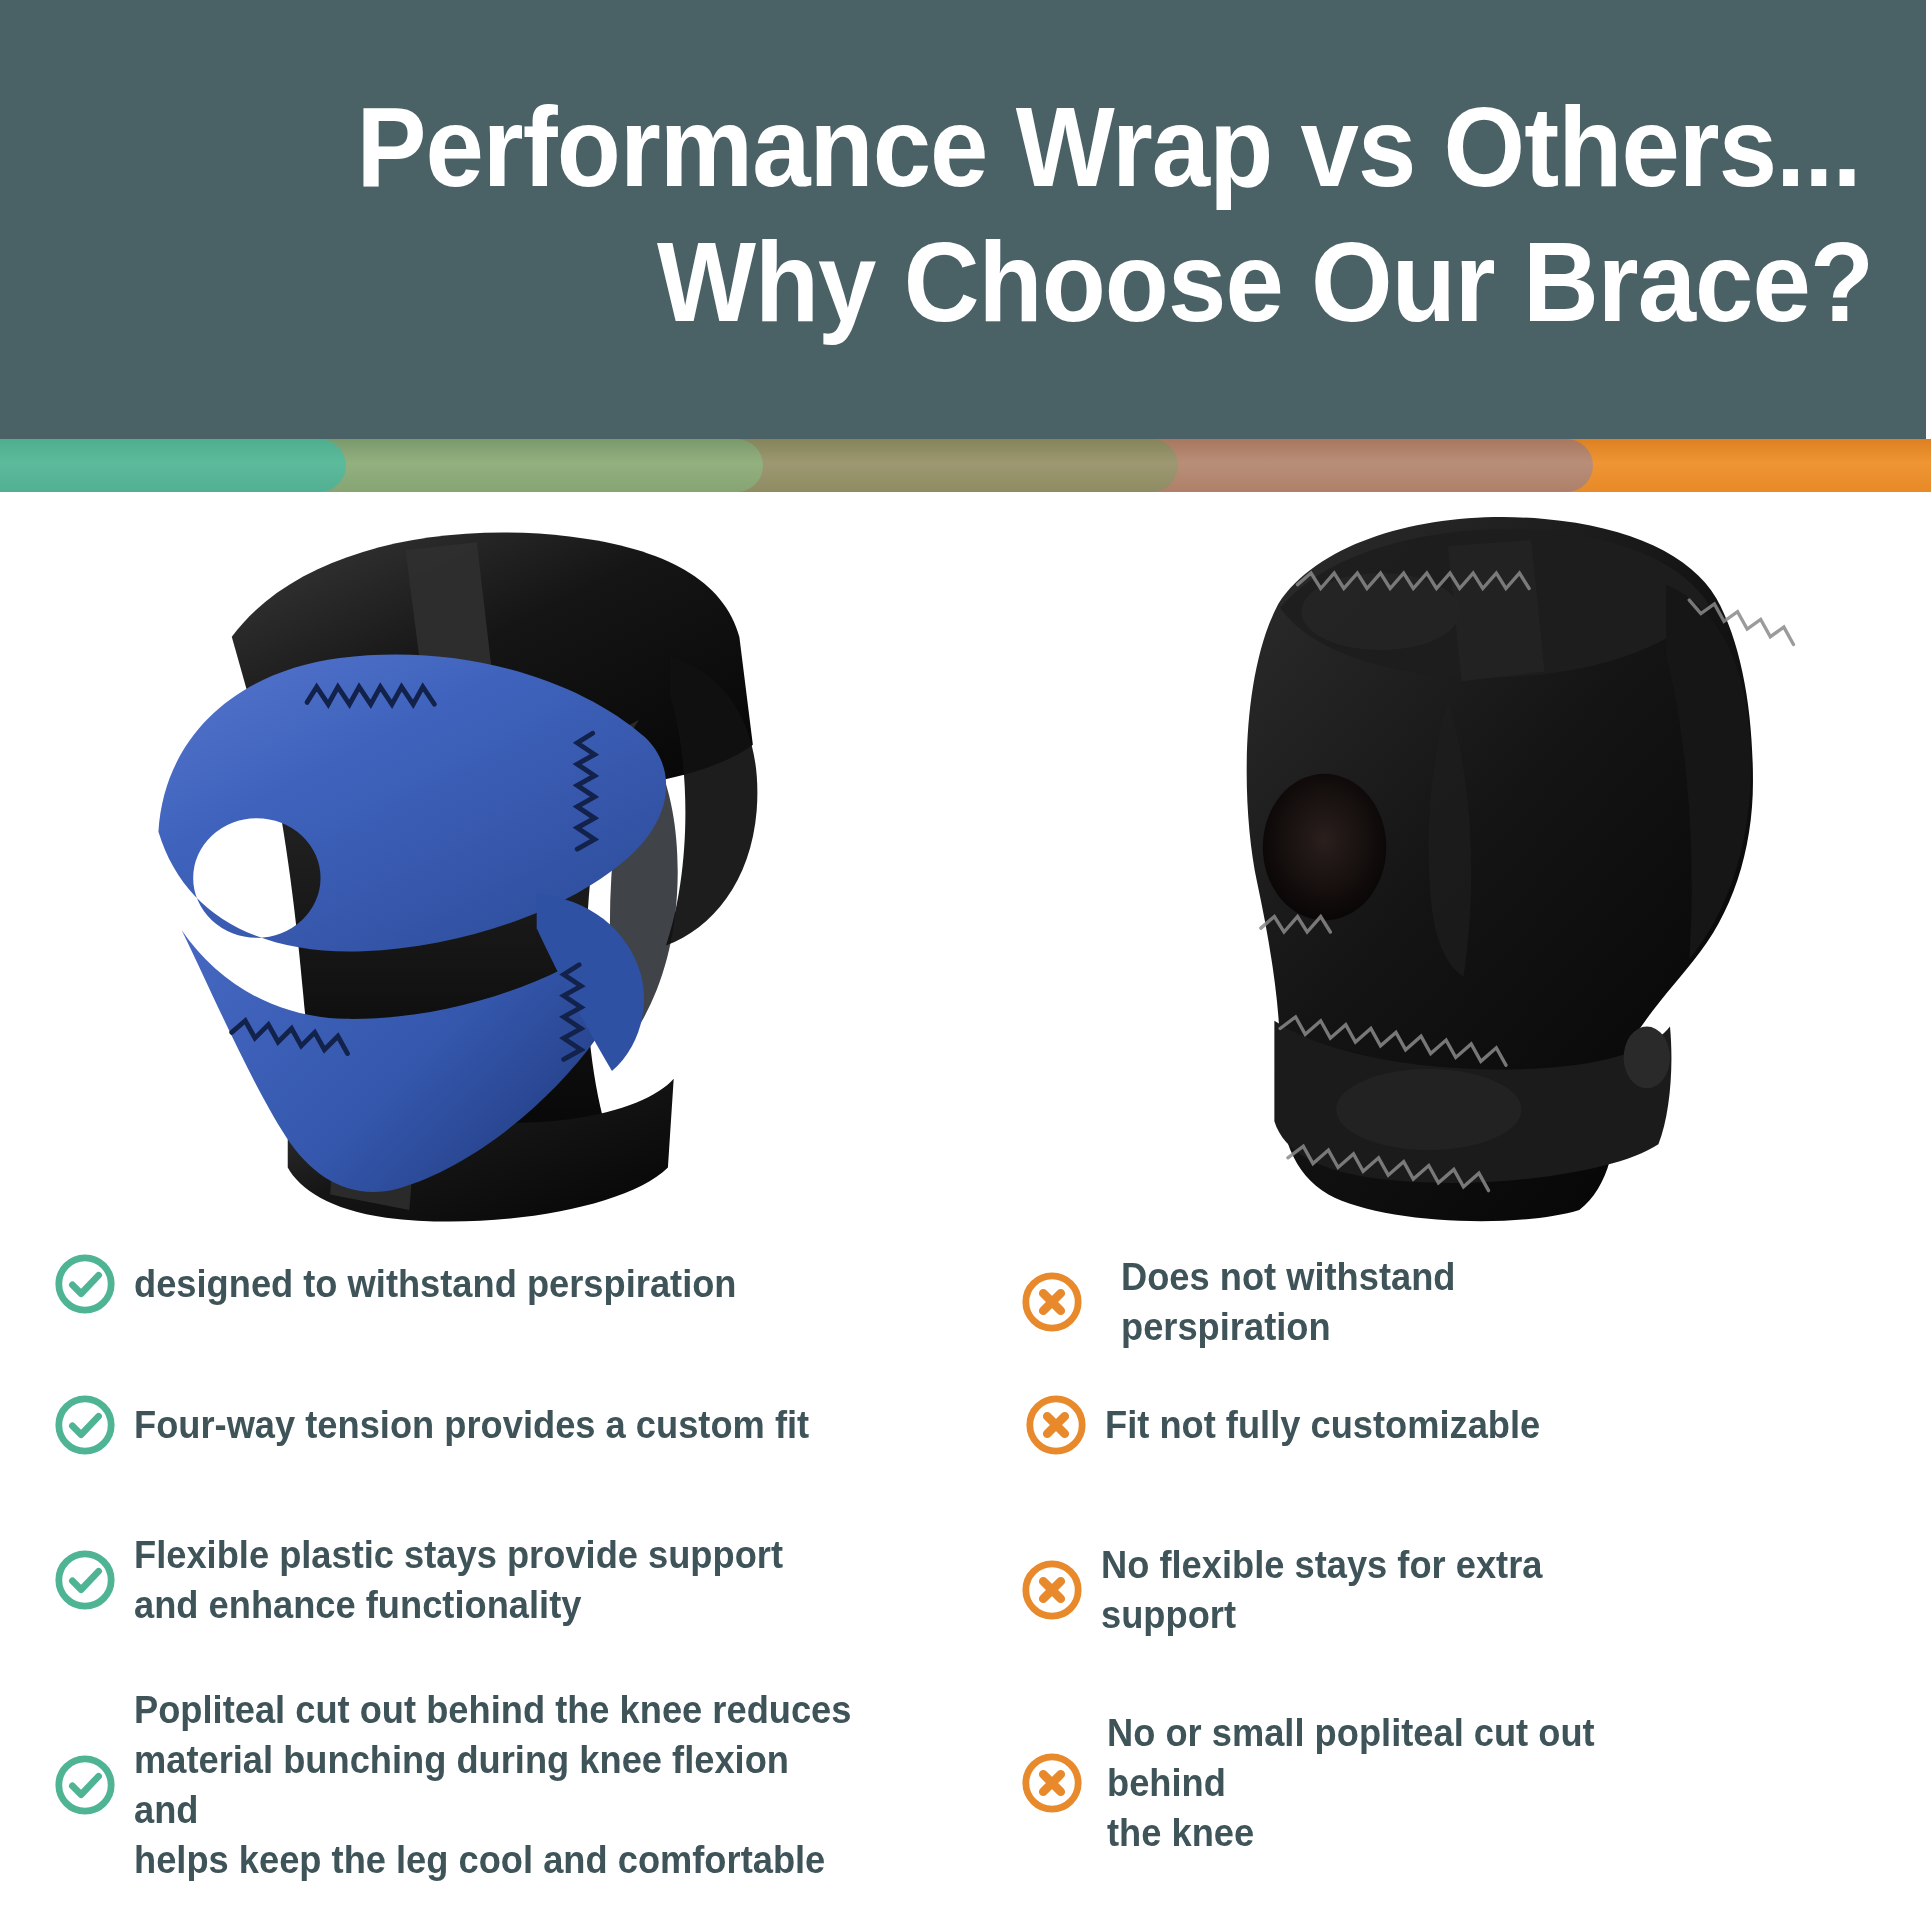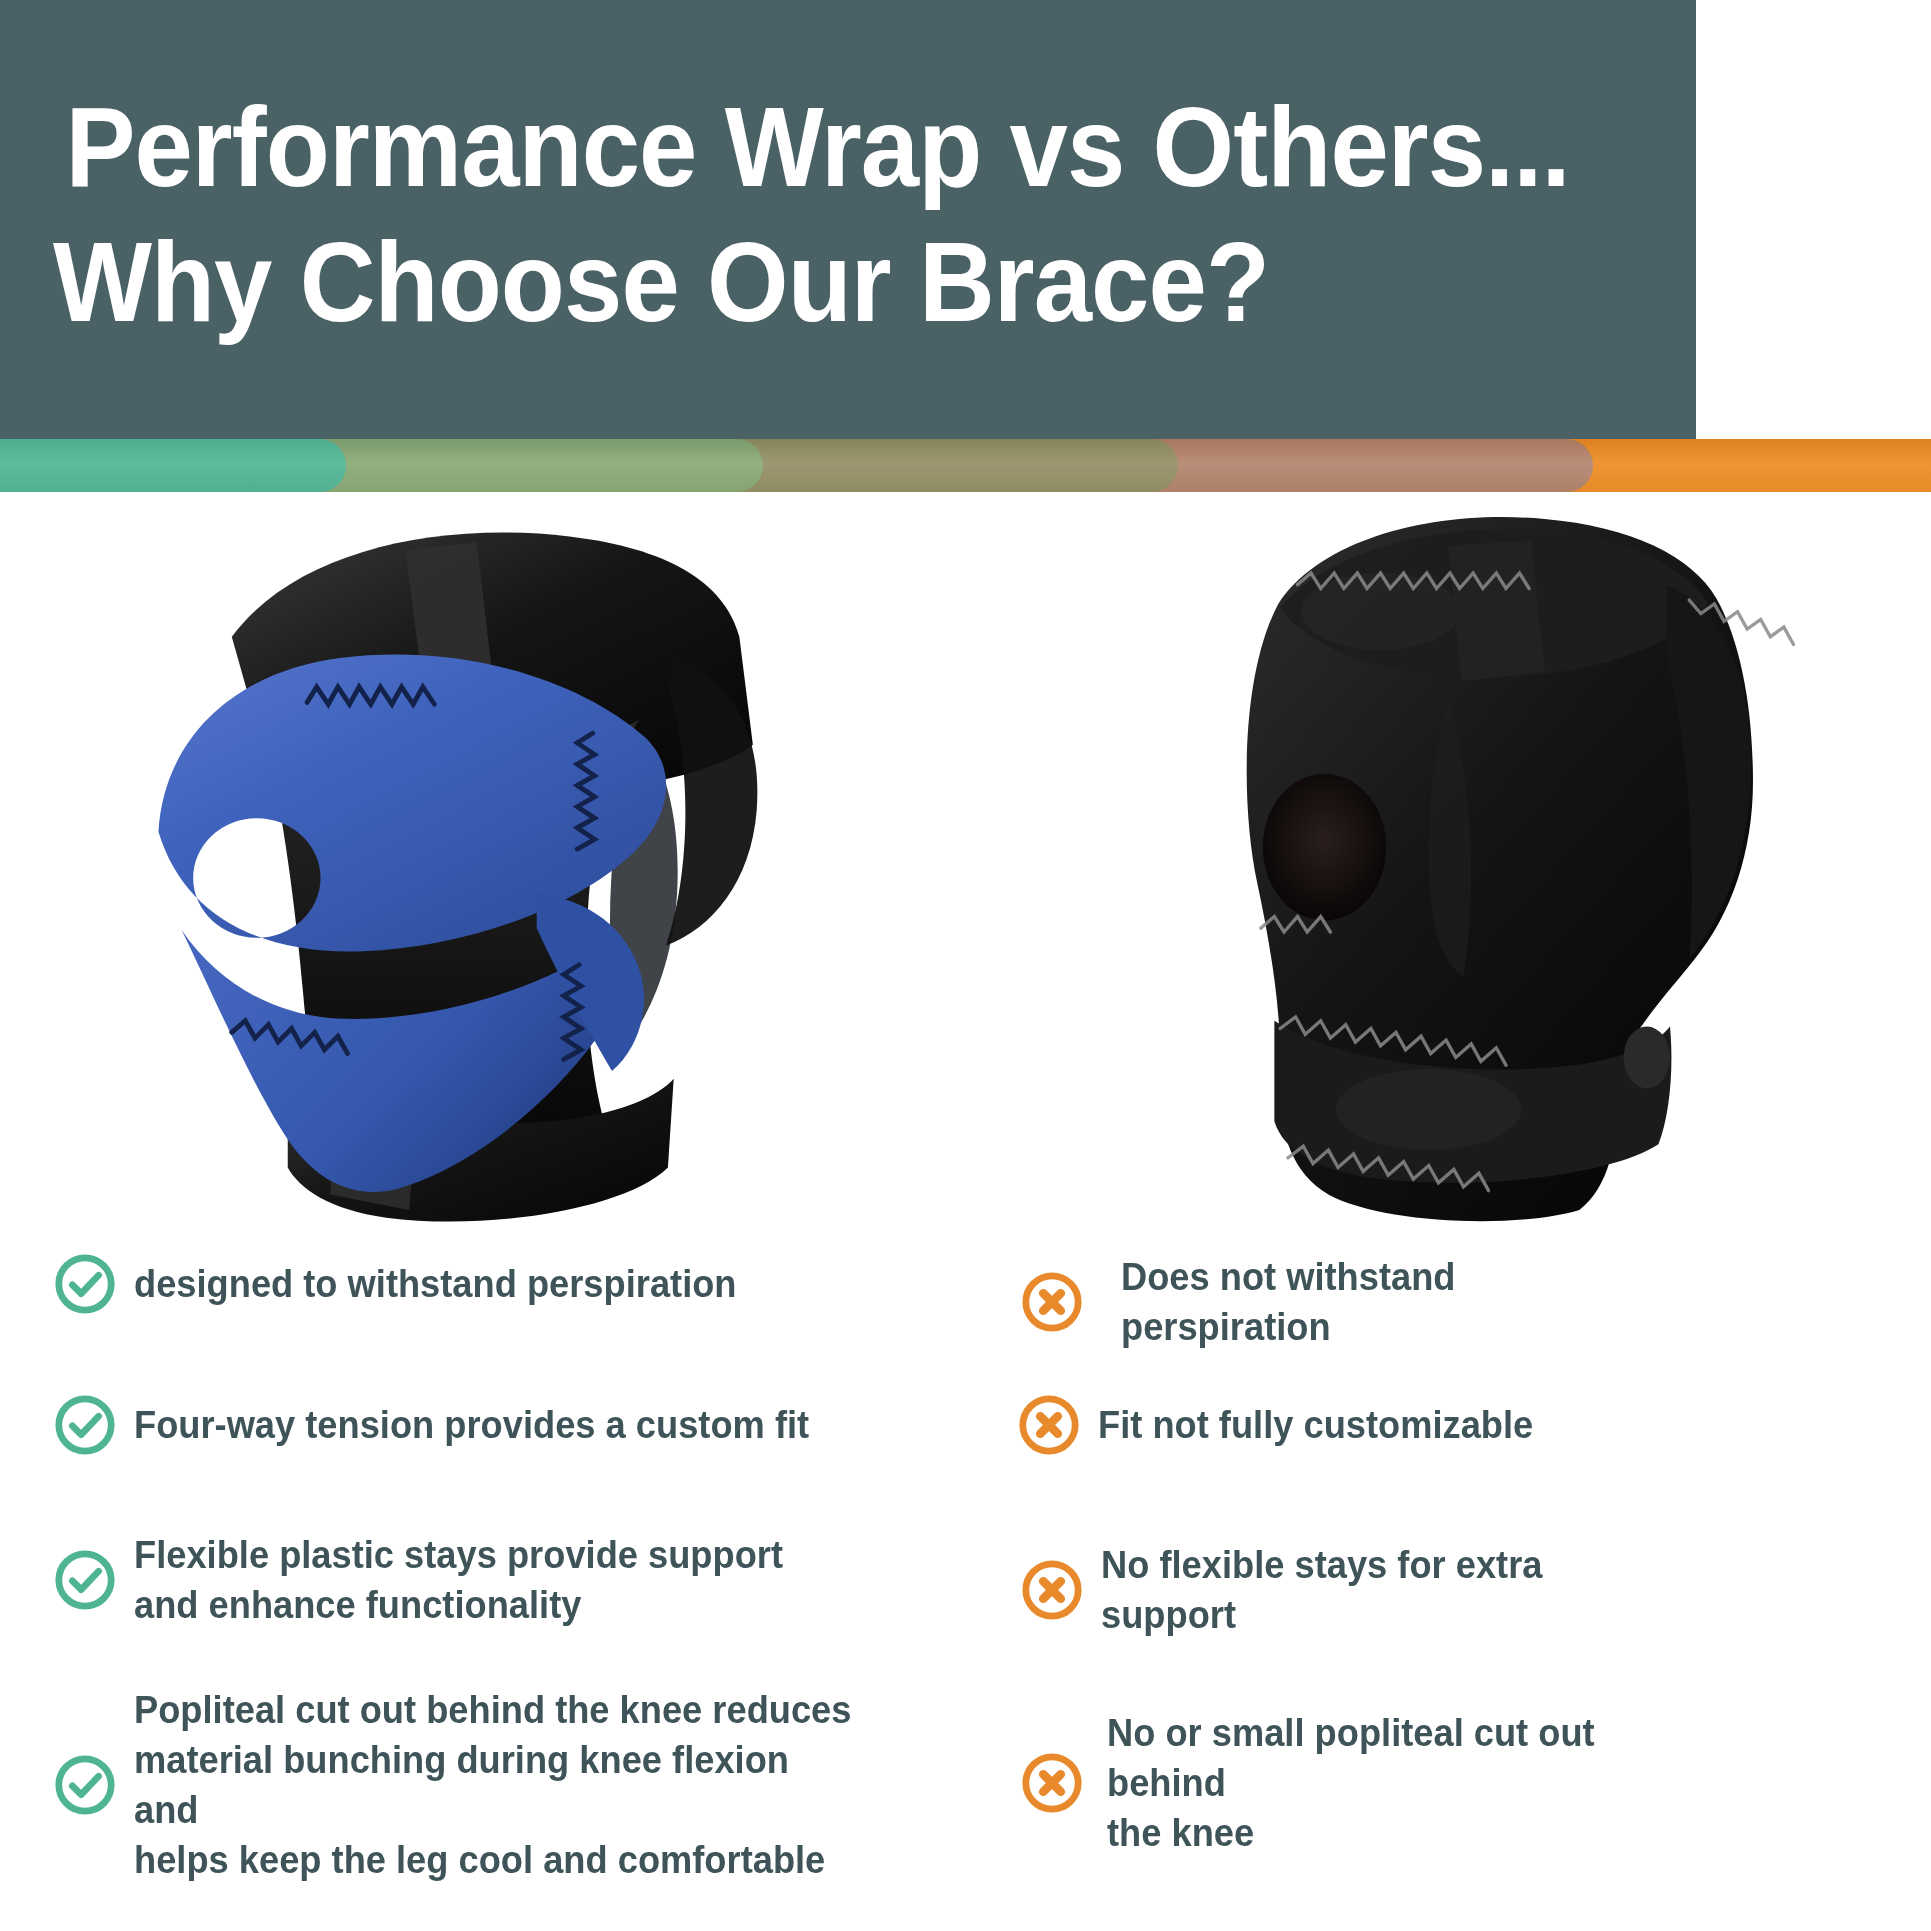--- a/index.html
+++ b/index.html
@@ -12,28 +12,28 @@
     height: 1931px;
     font-family: "Liberation Sans", sans-serif;
     overflow: hidden;
     position: relative;
   }
 
   
   #header {
     position: absolute;
     left: 0; top: 0;
-    width: 1696px;
+    width: 1926px;
     height: 439px;
     background: #4a6166;
     box-sizing: border-box;
     display: flex;
     flex-direction: column;
     justify-content: center;
-    align-items: flex-start;
+    align-items: flex-end;
     padding-bottom: 9.7px;
   }
   .title-line {
     color: #ffffff;
     font-family: "Liberation Sans", sans-serif;
     font-weight: bold;
     font-size: 114px;
     line-height: 1.18;
     letter-spacing: -1px;
     text-align: center;
@@ -114,21 +114,21 @@
   }
 
   
   #row-ours-0   { left: 53px; top: 5.8px;   }
   #row-ours-1   { left: 53px; top: 147px; }
   #row-ours-2   { left: 53px; top: 284px; }
   #row-ours-3   { left: 53px; top: 439px; justify-content: flex-end; }
 
   
   #row-theirs-0 { left: 111px; top: 5.8px; gap: 20px;   }
-  #row-theirs-1 { left: 108px; top: 147px; }
+  #row-theirs-1 { left: 115px; top: 147px; }
   #row-theirs-2 { left: 111px; top: 294px; justify-content: space-between; }
   #row-theirs-3 { left: 111px; top: 462px; gap: 6px; }
 </style>
 </head>
 <body>
 
 <div id="header">
   <div class="title-line">Performance Wrap vs Others...</div>
   <div class="title-line">Why Choose Our Brace?</div>
 </div>

